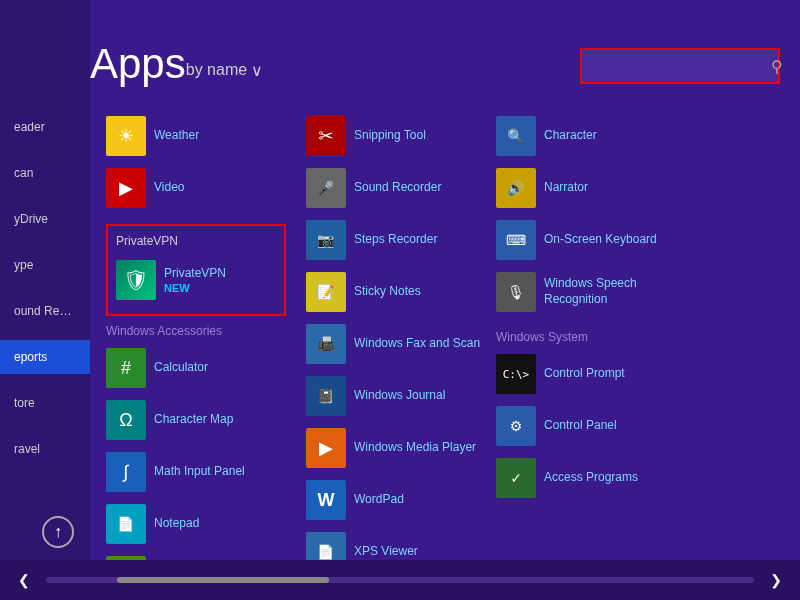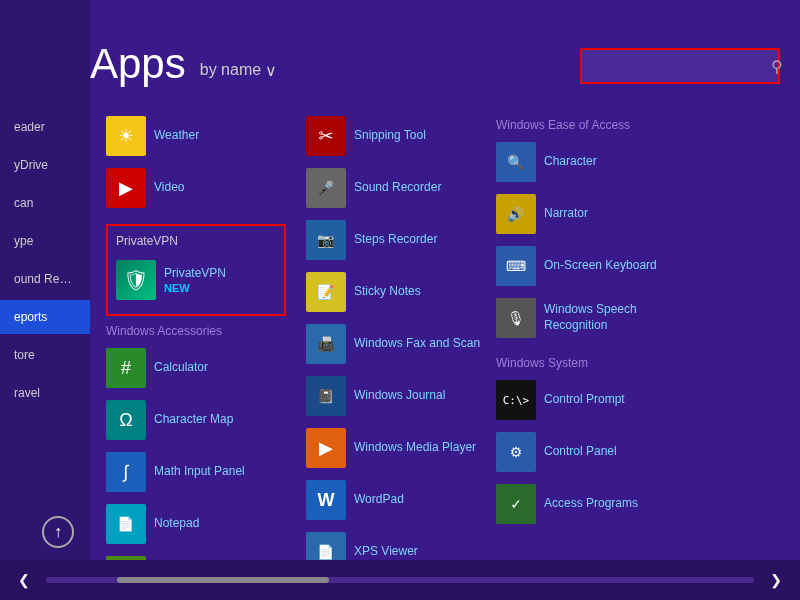--- a/index.html
+++ b/index.html
@@ -17,21 +17,21 @@
     .sidebar {
       position: absolute;
       left: 0;
       top: 0;
       width: 90px;
       height: 560px;
       background: #2d1570;
       display: flex;
       flex-direction: column;
       padding-top: 110px;
-      gap: 4px;
+      gap: 12px;
     }
     .sidebar-item {
       padding: 10px 14px;
       font-size: 12px;
       color: #ccc;
       cursor: pointer;
       white-space: nowrap;
       overflow: hidden;
       text-overflow: ellipsis;
     }
@@ -40,21 +40,21 @@
       color: white;
     }
 
     
     .header {
       position: absolute;
       left: 90px;
       top: 40px;
       display: flex;
       align-items: center;
-      gap: 14px;
+      gap: 0;
     }
     .header-title {
       font-size: 42px;
       font-weight: 200;
       color: white;
     }
     .header-sort {
       font-size: 16px;
       color: #ccc;
       display: flex;
@@ -262,22 +262,22 @@
     .ic-default { background: #2a6a2a; }
 
     
     .main-content::-webkit-scrollbar { display: none; }
   </style>
 </head>
 <body>
 
 <div class="sidebar">
   <div class="sidebar-item">eader</div>
+  <div class="sidebar-item">can</div>
   <div class="sidebar-item">yDrive</div>
-  <div class="sidebar-item">can</div>
   <div class="sidebar-item">ype</div>
   <div class="sidebar-item">ound Recorder</div>
   <div class="sidebar-item active">eports</div>
   <div class="sidebar-item">tore</div>
   <div class="sidebar-item">ravel</div>
 </div>
 
 <div class="up-arrow-btn">↑</div>
 
 <div class="header">
@@ -375,21 +375,20 @@
         <div class="app-icon ic-wordpad" style="font-weight:bold;">W</div>
         <div class="app-label">WordPad</div>
       </div>
       <div class="app-row">
         <div class="app-icon ic-xps" style="font-size:14px;">📄</div>
         <div class="app-label">XPS Viewer</div>
       </div>
     </div>
 
     <div class="col-right">
-      <div class="section-header">Windows Ease of Access</div>
       <div class="app-row">
         <div class="app-icon ic-mag" style="font-size:14px;">🔍</div>
         <div class="app-label">Character</div>
       </div>
       <div class="app-row">
         <div class="app-icon ic-narrator" style="font-size:14px;">🔊</div>
         <div class="app-label">Narrator</div>
       </div>
       <div class="app-row">
         <div class="app-icon ic-keyboard" style="font-size:14px;">⌨</div>

